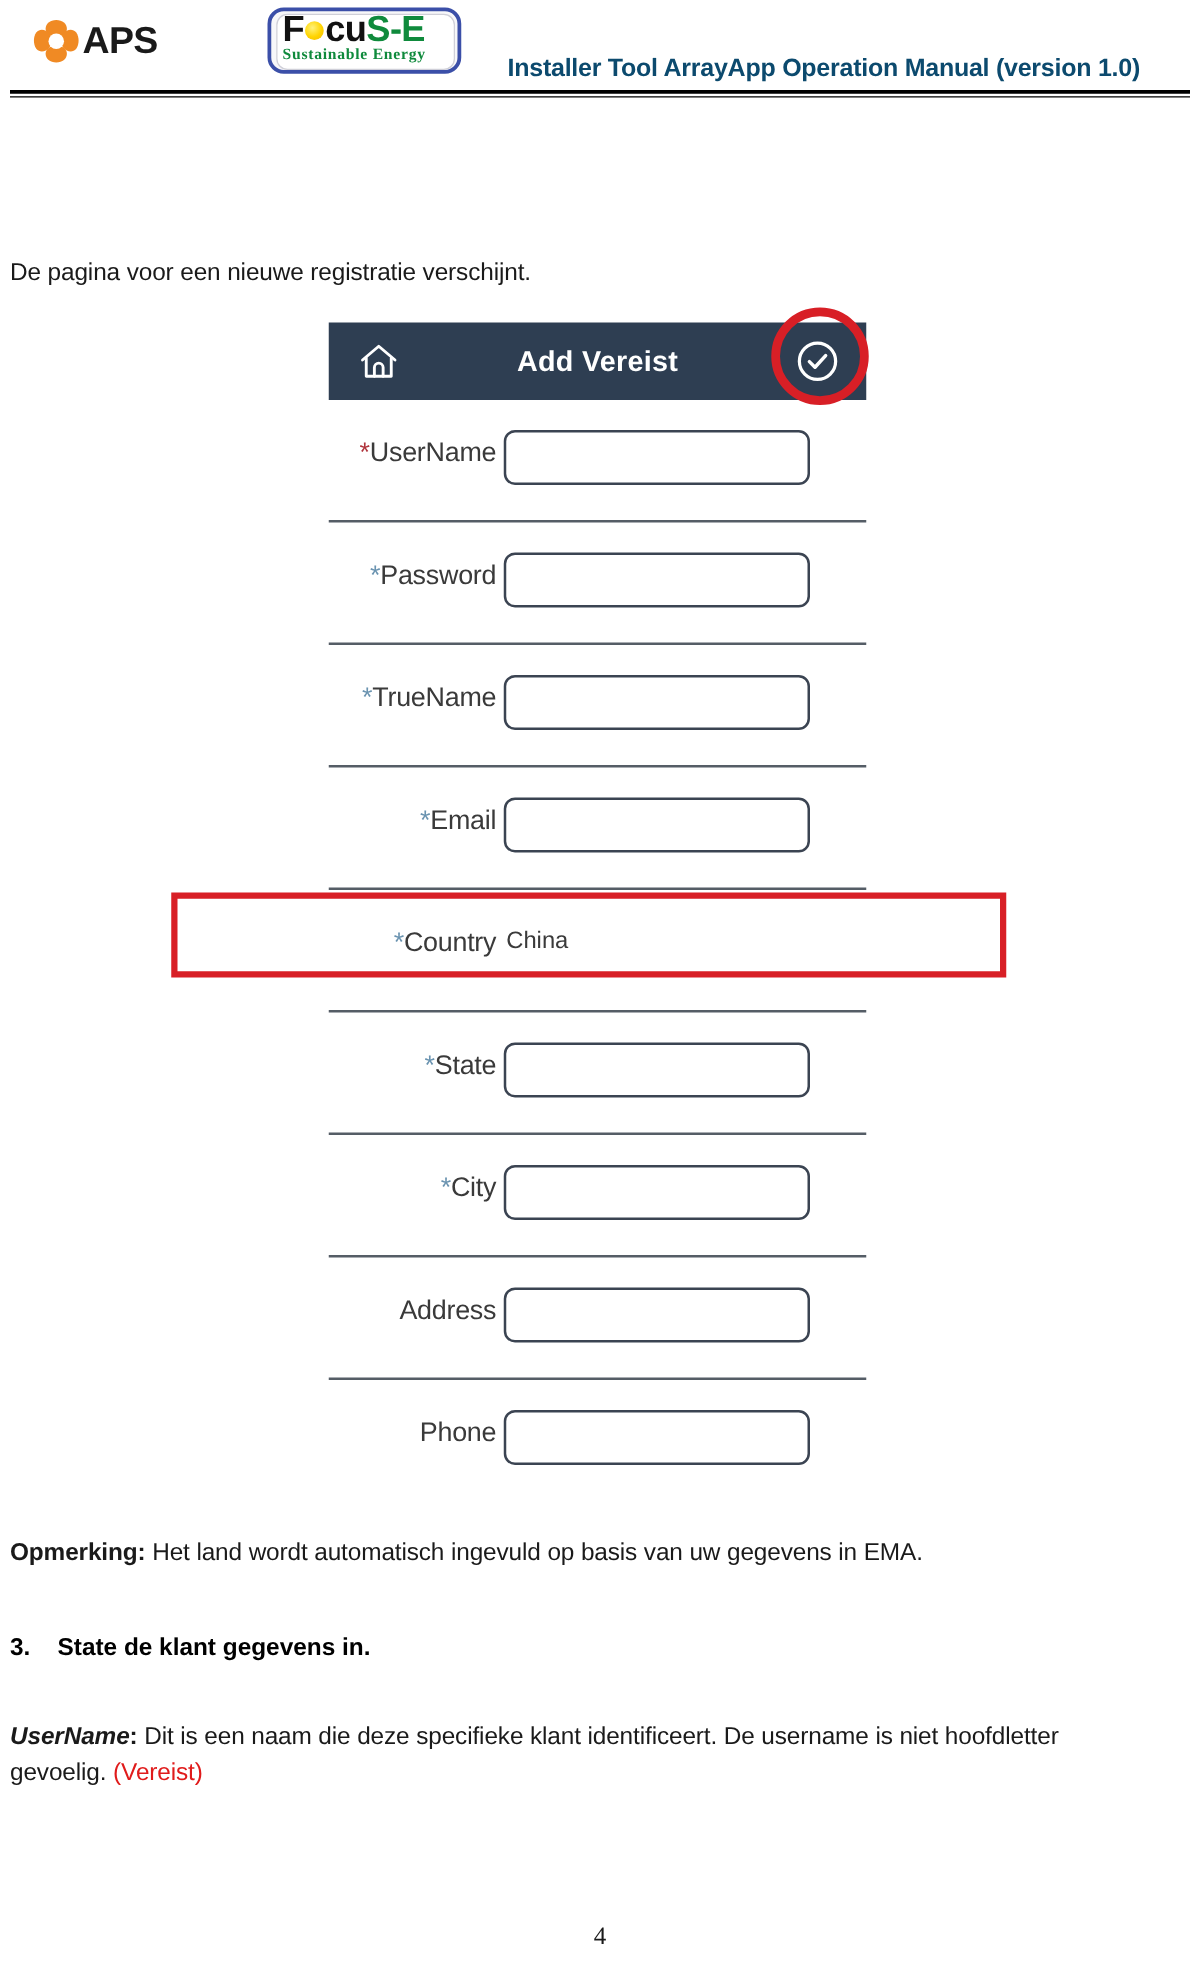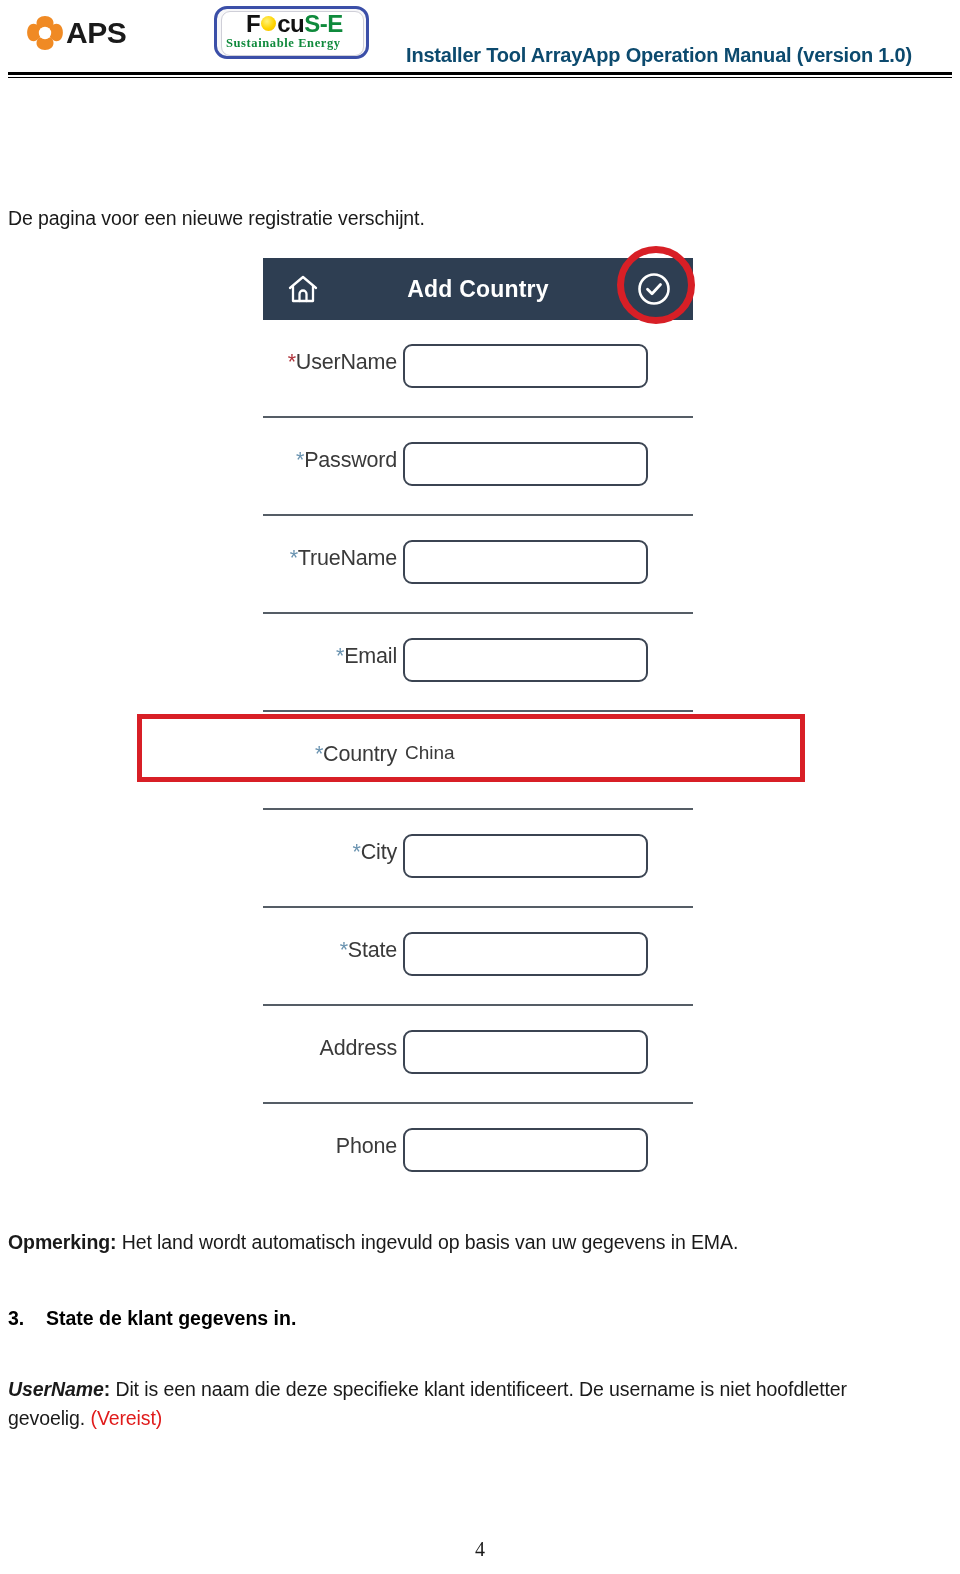--- a/index.html
+++ b/index.html
@@ -59,27 +59,26 @@
     left: 4px; top: 2px;
     width: 143px; height: 45px;
     border: 1px solid #cfcfd8;
     border-radius: 9px;
     box-sizing: border-box;
     background: #ffffff;
   }
   #focuse-word {
     position: absolute;
     left: 9px; top: 2px;
-    font-size: 24px;
+    font-size: 29px;
     font-weight: bold;
     line-height: 26px;
     letter-spacing: -0.5px;
     white-space: nowrap;
     font-family: "Liberation Sans", sans-serif;
-    margin-left: 20px;
   }
   .fc-black { color: #111111; }
   .fc-green { color: #0f8a3c; }
   .fc-sun {
     display: inline-block;
     width: 15px; height: 15px;
     border-radius: 50%;
     background: radial-gradient(circle at 40% 35%, #fff27a 0%, #ffd400 55%, #f2b800 100%);
     vertical-align: 1px;
     margin: 0 1px;
@@ -297,21 +296,21 @@
 <div class="body-text" id="intro-line">De pagina voor een nieuwe registratie verschijnt.</div>
 
 <div id="app-mock">
 
   <div id="app-titlebar">
     <svg id="home-icon" viewBox="0 0 32 30">
       <path d="M3 14 L16 3 L29 14" fill="none" stroke="#ffffff" stroke-width="2.3" stroke-linecap="round" stroke-linejoin="round"></path>
       <path d="M6 12.5 V27 H26 V12.5" fill="none" stroke="#ffffff" stroke-width="2.3" stroke-linecap="round" stroke-linejoin="round"></path>
       <path d="M12.5 27 V20 a3.5 3.5 0 0 1 7 0 V27" fill="none" stroke="#ffffff" stroke-width="2.3" stroke-linecap="round" stroke-linejoin="round"></path>
     </svg>
-    <div id="app-title">Add Country</div>
+    <div id="app-title">Add Vereist</div>
     <svg id="confirm-icon" viewBox="0 0 34 34">
       <circle cx="17" cy="17" r="14.5" fill="none" stroke="#ffffff" stroke-width="2.6"></circle>
       <path d="M10.5 17.3 L15 21.8 L23.5 12.5" fill="none" stroke="#ffffff" stroke-width="2.8" stroke-linecap="round" stroke-linejoin="round"></path>
     </svg>
   </div>
 
   <div id="form-rows">
 
     <div class="form-row">
       <div class="field-label"><span class="ast-red">*</span><span>UserName</span></div>
@@ -337,27 +336,27 @@
       <div class="row-sep"></div>
     </div>
 
     <div class="form-row">
       <div class="field-label"><span class="ast">*</span><span>Country</span></div>
       <div class="field-value">China</div>
       <div class="row-sep"></div>
     </div>
 
     <div class="form-row">
+      <div class="field-label"><span class="ast">*</span><span>State</span></div>
+      <div class="field-input"></div>
+      <div class="row-sep"></div>
+    </div>
+
+    <div class="form-row">
       <div class="field-label"><span class="ast">*</span><span>City</span></div>
-      <div class="field-input"></div>
-      <div class="row-sep"></div>
-    </div>
-
-    <div class="form-row">
-      <div class="field-label"><span class="ast">*</span><span>State</span></div>
       <div class="field-input"></div>
       <div class="row-sep"></div>
     </div>
 
     <div class="form-row">
       <div class="field-label"><span>Address</span></div>
       <div class="field-input"></div>
       <div class="row-sep"></div>
     </div>
 

